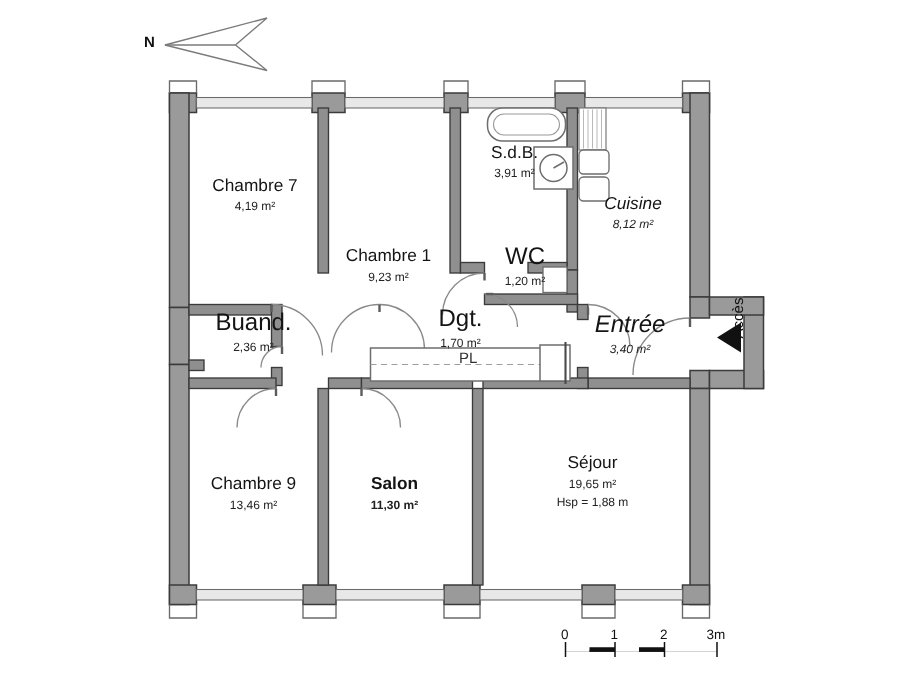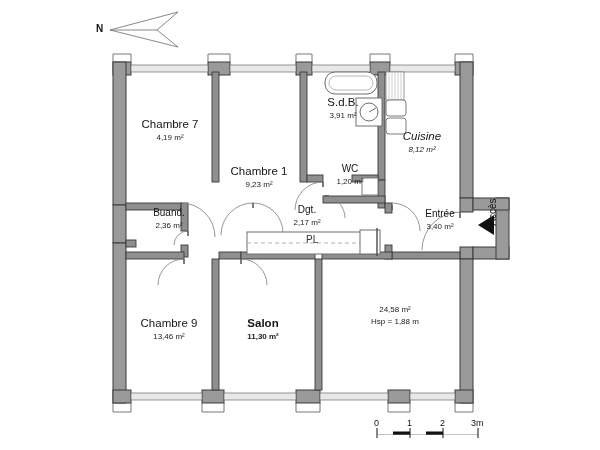--- a/index.html
+++ b/index.html
@@ -8,21 +8,21 @@
     font-family:"Liberation Sans","DejaVu Sans",sans-serif;
     color:#1a1a1a;
   }
   #plan{position:absolute;left:0;top:0;width:600px;height:450px;}
 
   .lbl{position:absolute;text-align:center;line-height:1.15;white-space:nowrap;}
   .lbl .name{font-size:11.5px;color:#141414;}
   .lbl .area{font-size:8px;color:#222;margin-top:2px;}
   .lbl .hsp{font-size:8px;color:#222;margin-top:3px;}
 
-  .lbl.small .name{font-size:10px;}
+  .lbl.small .name{font-size:16px;}
 
   .rot90{transform:rotate(-90deg);transform-origin:center center;}
   .northlbl{position:absolute;font-size:10px;font-weight:bold;color:#111;}
   .scalelbl{position:absolute;font-size:9px;color:#111;}
   .pl{position:absolute;font-size:10px;color:#333;}
 </style>
 </head>
 <body>
 
 <svg id="plan" viewBox="0 0 600 450">
@@ -240,44 +240,45 @@
   <div class="area">1,20 m²</div>
 </div>
 
 <div class="lbl small" style="left:140px;top:207px;width:58px;">
   <div class="name">Buand.</div>
   <div class="area">2,36 m²</div>
 </div>
 
 <div class="lbl small" style="left:281px;top:204px;width:52px;">
   <div class="name">Dgt.</div>
-  <div class="area">2,17 m²</div>
+  <div class="area">1,70 m²</div>
 </div>
 
 <div class="pl" style="left:294px;top:234px;padding-left:12px;">PL</div>
 
-<div class="lbl small" style="left:412px;top:208px;width:56px;">
+<div class="lbl small" style="left:392px;top:208px;width:56px;font-style:italic;">
   <div class="name">Entrée</div>
   <div class="area">3,40 m²</div>
 </div>
 
 <div class="rot90" style="position:absolute;left:466px;top:205px;width:56px;height:14px;
      font-size:10px;color:#111;text-align:center;">Accès</div>
 
 <div class="lbl" style="left:130px;top:317px;width:78px;">
   <div class="name">Chambre 9</div>
   <div class="area">13,46 m²</div>
 </div>
 
 <div class="lbl" style="left:228px;top:317px;width:70px;font-weight:bold;">
   <div class="name">Salon</div>
   <div class="area">11,30 m²</div>
 </div>
 
 <div class="lbl" style="left:352px;top:303px;width:86px;">
-  <div class="area">24,58 m²</div>
+  <div class="name">Séjour</div>
+  <div class="area">19,65 m²</div>
   <div class="hsp">Hsp = 1,88 m</div>
 </div>
 
 <div class="scalelbl" style="left:374px;top:418px;">0</div>
 <div class="scalelbl" style="left:407px;top:418px;">1</div>
 <div class="scalelbl" style="left:440px;top:418px;">2</div>
 <div class="scalelbl" style="left:471px;top:418px;">3m</div>
 
 </body></html>

